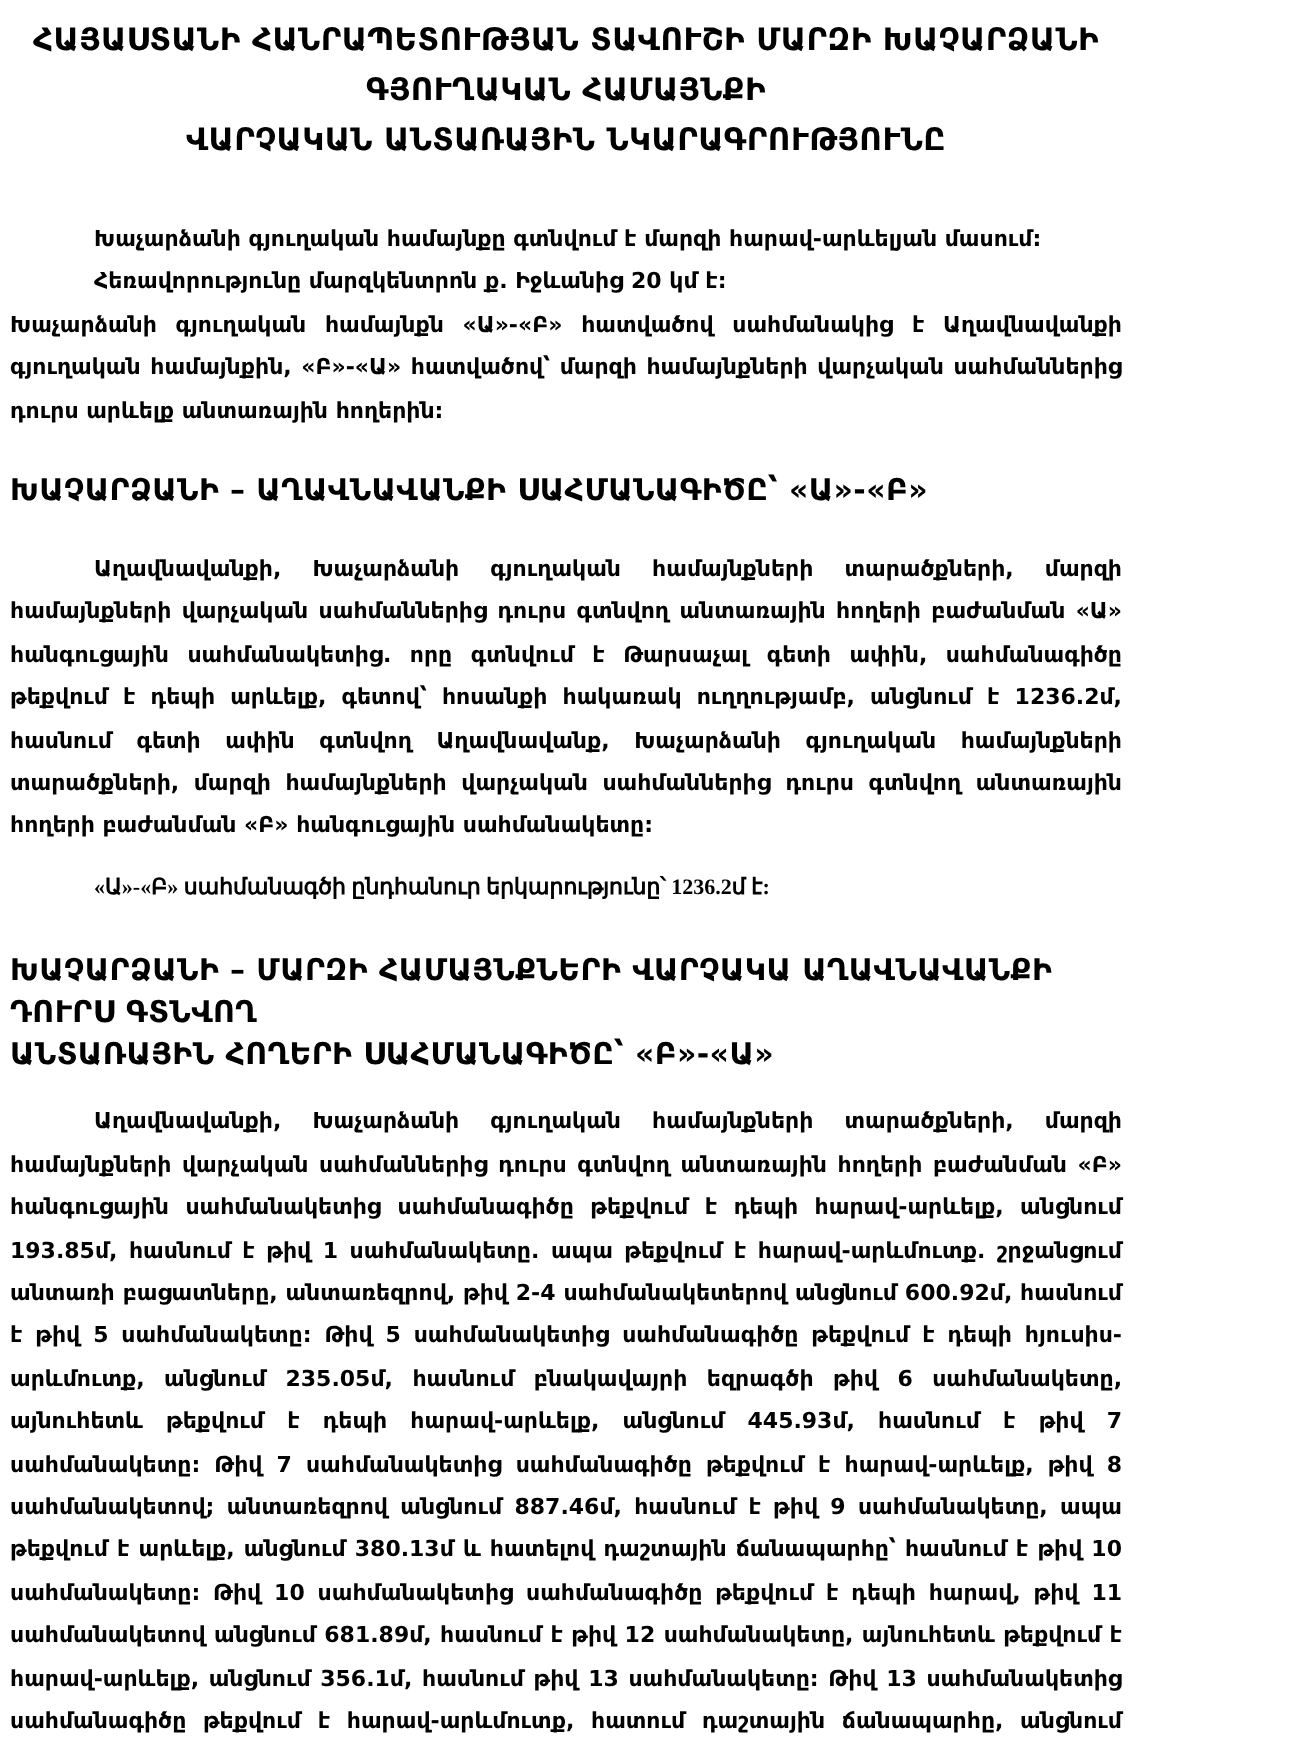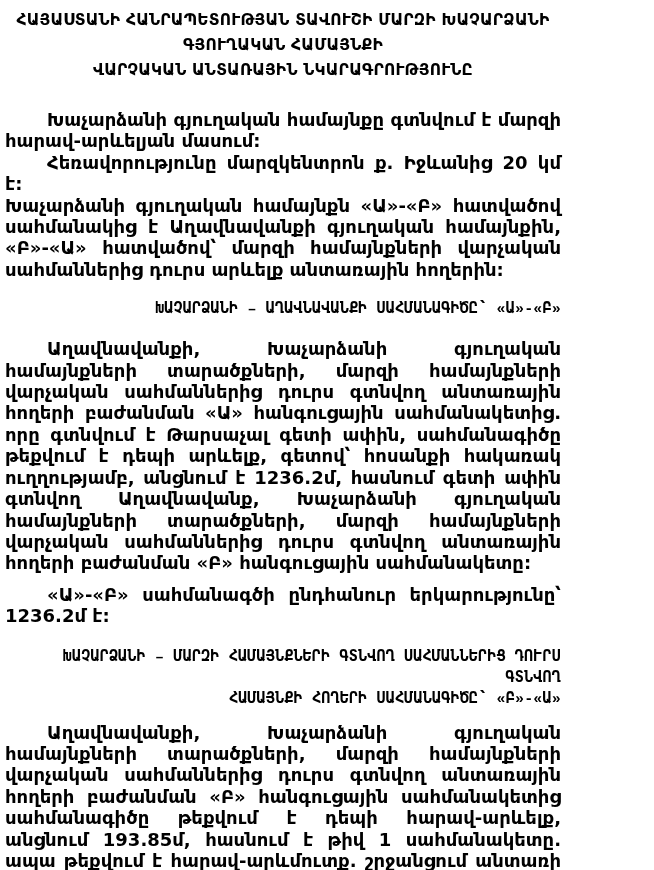--- a/index.html
+++ b/index.html
@@ -20,37 +20,36 @@
     padding: 6px 5px 0 5px;
   }
   .doc-title {
     text-align: center;
     font-size: 15.5px;
     line-height: 25px;
     letter-spacing: 0.2px;
     margin-top: 2px;
   }
   .body-text {
-    font-size: 18px;
+    font-size: 11px;
     line-height: 21.4px;
     text-align: justify;
   }
   p { margin: 0; }
   .indent { text-indent: 42px; }
   .intro { margin-top: 26px; }
   .section-heading {
-    text-align: right;
+    text-align: left;
     font-size: 15px;
     line-height: 21px;
     letter-spacing: 0.2px;
-    font-family: Liberation Mono, monospace;
   }
   .h1 { margin: 19px 0 18px 0; }
   .h2 { margin: 20px 0 12px 0; }
-  .s1p2 { margin-top: 10px; }
+  .s1p2 { margin-top: 10px; font-family: Liberation Serif, serif; }
 </style>
 </head>
 <body>
 
 <div class="page">
 
   <div class="doc-title">
     <div>ՀԱՅԱՍՏԱՆԻ ՀԱՆՐԱՊԵՏՈՒԹՅԱՆ  ՏԱՎՈՒՇԻ ՄԱՐԶԻ ԽԱՉԱՐՁԱՆԻ  ԳՅՈՒՂԱԿԱՆ ՀԱՄԱՅՆՔԻ</div>
     <div>ՎԱՐՉԱԿԱՆ ԱՆՏԱՌԱՅԻՆ ՆԿԱՐԱԳՐՈՒԹՅՈՒՆԸ</div>
   </div>
@@ -62,21 +61,21 @@
   </div>
 
   <div class="section-heading h1">ԽԱՉԱՐՁԱՆԻ – ԱՂԱՎՆԱՎԱՆՔԻ  ՍԱՀՄԱՆԱԳԻԾԸ՝  «Ա»-«Բ»</div>
 
   <div class="body-text">
     <p class="indent">Աղավնավանքի, Խաչարձանի գյուղական  համայնքների տարածքների, մարզի համայնքների վարչական սահմաններից դուրս գտնվող անտառային հողերի բաժանման «Ա» հանգուցային սահմանակետից. որը գտնվում է Թարսաչալ գետի ափին, սահմանագիծը թեքվում է դեպի արևելք, գետով՝ հոսանքի հակառակ ուղղությամբ, անցնում է 1236.2մ, հասնում գետի ափին գտնվող Աղավնավանք, Խաչարձանի գյուղական համայնքների տարածքների, մարզի համայնքների վարչական սահմաններից դուրս գտնվող անտառային հողերի բաժանման «Բ» հանգուցային սահմանակետը:</p>
     <p class="indent s1p2">«Ա»-«Բ» սահմանագծի ընդհանուր երկարությունը՝  1236.2մ է:</p>
   </div>
 
   <div class="section-heading h2">
-    <div>ԽԱՉԱՐՁԱՆԻ – ՄԱՐԶԻ ՀԱՄԱՅՆՔՆԵՐԻ ԳՏՆՎՈՂ ՍԱՀՄԱՆՆԵՐԻՑ ԴՈՒՐՍ ԳՏՆՎՈՂ</div>
-    <div>ՀԱՄԱՅՆՔԻ ՀՈՂԵՐԻ  ՍԱՀՄԱՆԱԳԻԾԸ՝  «Բ»-«Ա»</div>
+    <div>ԽԱՉԱՐՁԱՆԻ – ՄԱՐԶԻ ՀԱՄԱՅՆՔՆԵՐԻ ՎԱՐՉԱԿԱ ԱՂԱՎՆԱՎԱՆՔԻ ԴՈՒՐՍ ԳՏՆՎՈՂ</div>
+    <div>ԱՆՏԱՌԱՅԻՆ ՀՈՂԵՐԻ  ՍԱՀՄԱՆԱԳԻԾԸ՝  «Բ»-«Ա»</div>
   </div>
 
   <div class="body-text">
     <p class="indent">Աղավնավանքի, Խաչարձանի գյուղական  համայնքների տարածքների, մարզի համայնքների վարչական սահմաններից դուրս գտնվող անտառային հողերի բաժանման «Բ» հանգուցային սահմանակետից սահմանագիծը թեքվում է դեպի հարավ-արևելք, անցնում 193.85մ, հասնում է թիվ 1 սահմանակետը. ապա թեքվում է հարավ-արևմուտք. շրջանցում անտառի բացատները, անտառեզրով, թիվ 2-4 սահմանակետերով անցնում 600.92մ, հասնում է թիվ 5 սահմանակետը: Թիվ 5 սահմանակետից սահմանագիծը թեքվում է դեպի հյուսիս-արևմուտք, անցնում 235.05մ, հասնում բնակավայրի եզրագծի թիվ 6 սահմանակետը, այնուհետև թեքվում է դեպի հարավ-արևելք, անցնում 445.93մ, հասնում է թիվ 7 սահմանակետը: Թիվ 7 սահմանակետից սահմանագիծը թեքվում է հարավ-արևելք, թիվ 8 սահմանակետով; անտառեզրով անցնում 887.46մ, հասնում է թիվ 9 սահմանակետը, ապա թեքվում է արևելք, անցնում 380.13մ և հատելով դաշտային ճանապարհը՝ հասնում է թիվ 10 սահմանակետը: Թիվ 10 սահմանակետից սահմանագիծը թեքվում է դեպի հարավ, թիվ 11 սահմանակետով անցնում 681.89մ, հասնում է թիվ 12 սահմանակետը, այնուհետև թեքվում է հարավ-արևելք, անցնում 356.1մ, հասնում թիվ 13 սահմանակետը: Թիվ 13 սահմանակետից սահմանագիծը թեքվում է հարավ-արևմուտք, հատում դաշտային ճանապարհը, անցնում 63.25մ, հասնում թիվ 14 սահմանակետը, թեքվում է դեպի հյուսիս-արևմուտք, անտառեզրով, թիվ 15-19 սահմանակետերով անցնում 1327.34մ, հասնում է թիվ 20 սահմանակետը, որտեղից թեքվում է հարավ, անցնում 22.36մ, հասնում է թիվ 21 սահմանակետը: Թիվ 21 սահմանակետից սահմանագիծը թեքվում է հարավ-արևմուտք, անցնում 254.95մ, հասնում անտառեզրի թիվ 22 սահմանակետը, ապա թեքվում է դեպի հարավ, անցնում 460.0մ, հասնում է թիվ 23 սահմանակետը: Թիվ 23 սահմանակետից սահմանագիծը թեքվում է հարավ-արևմուտք, անցնում 398.78մ, հասնում Փոլադ գետի հետ հատման թիվ 24 սահմանակետը, ապա հատում է գետը, թեքվում դեպի հյուսիս-արևմուտք, անտառի եզրագծով, թիվ 25-27 սահմանակետերով անցնում 817.42մ,</p>
   </div>
 
 </div>
 
 </body></html>

